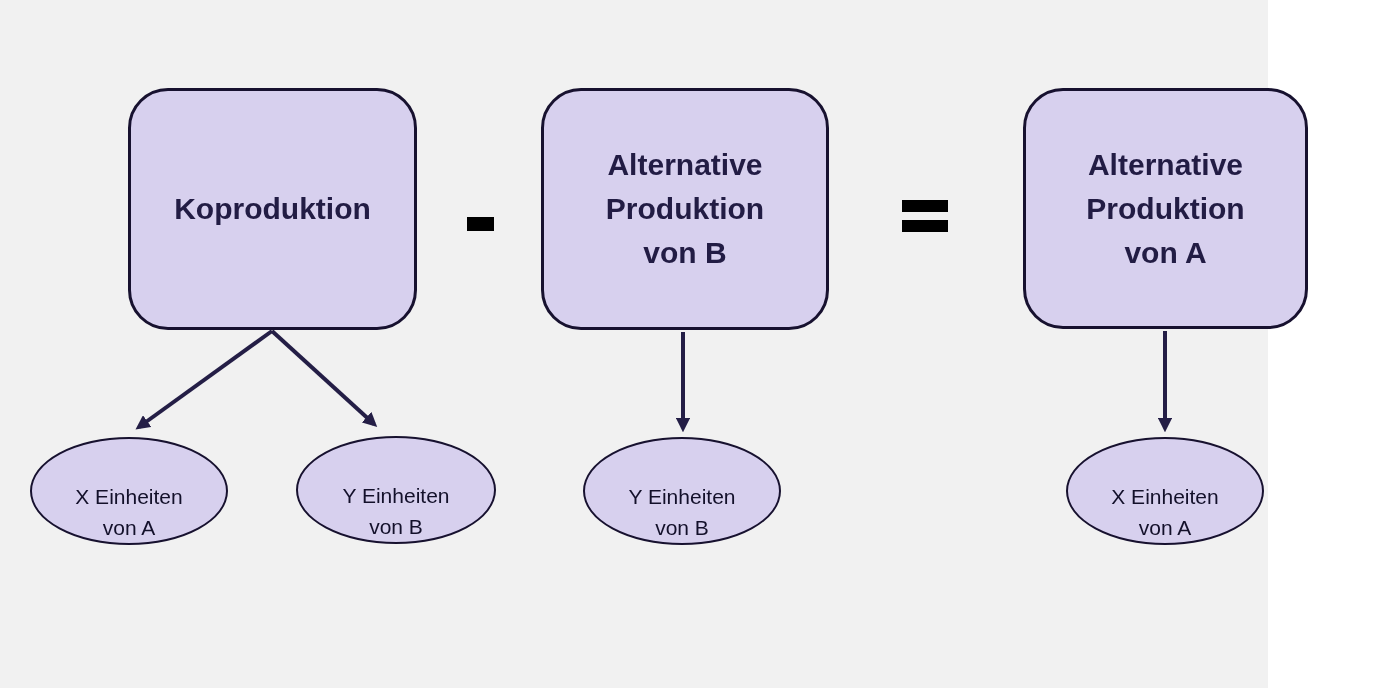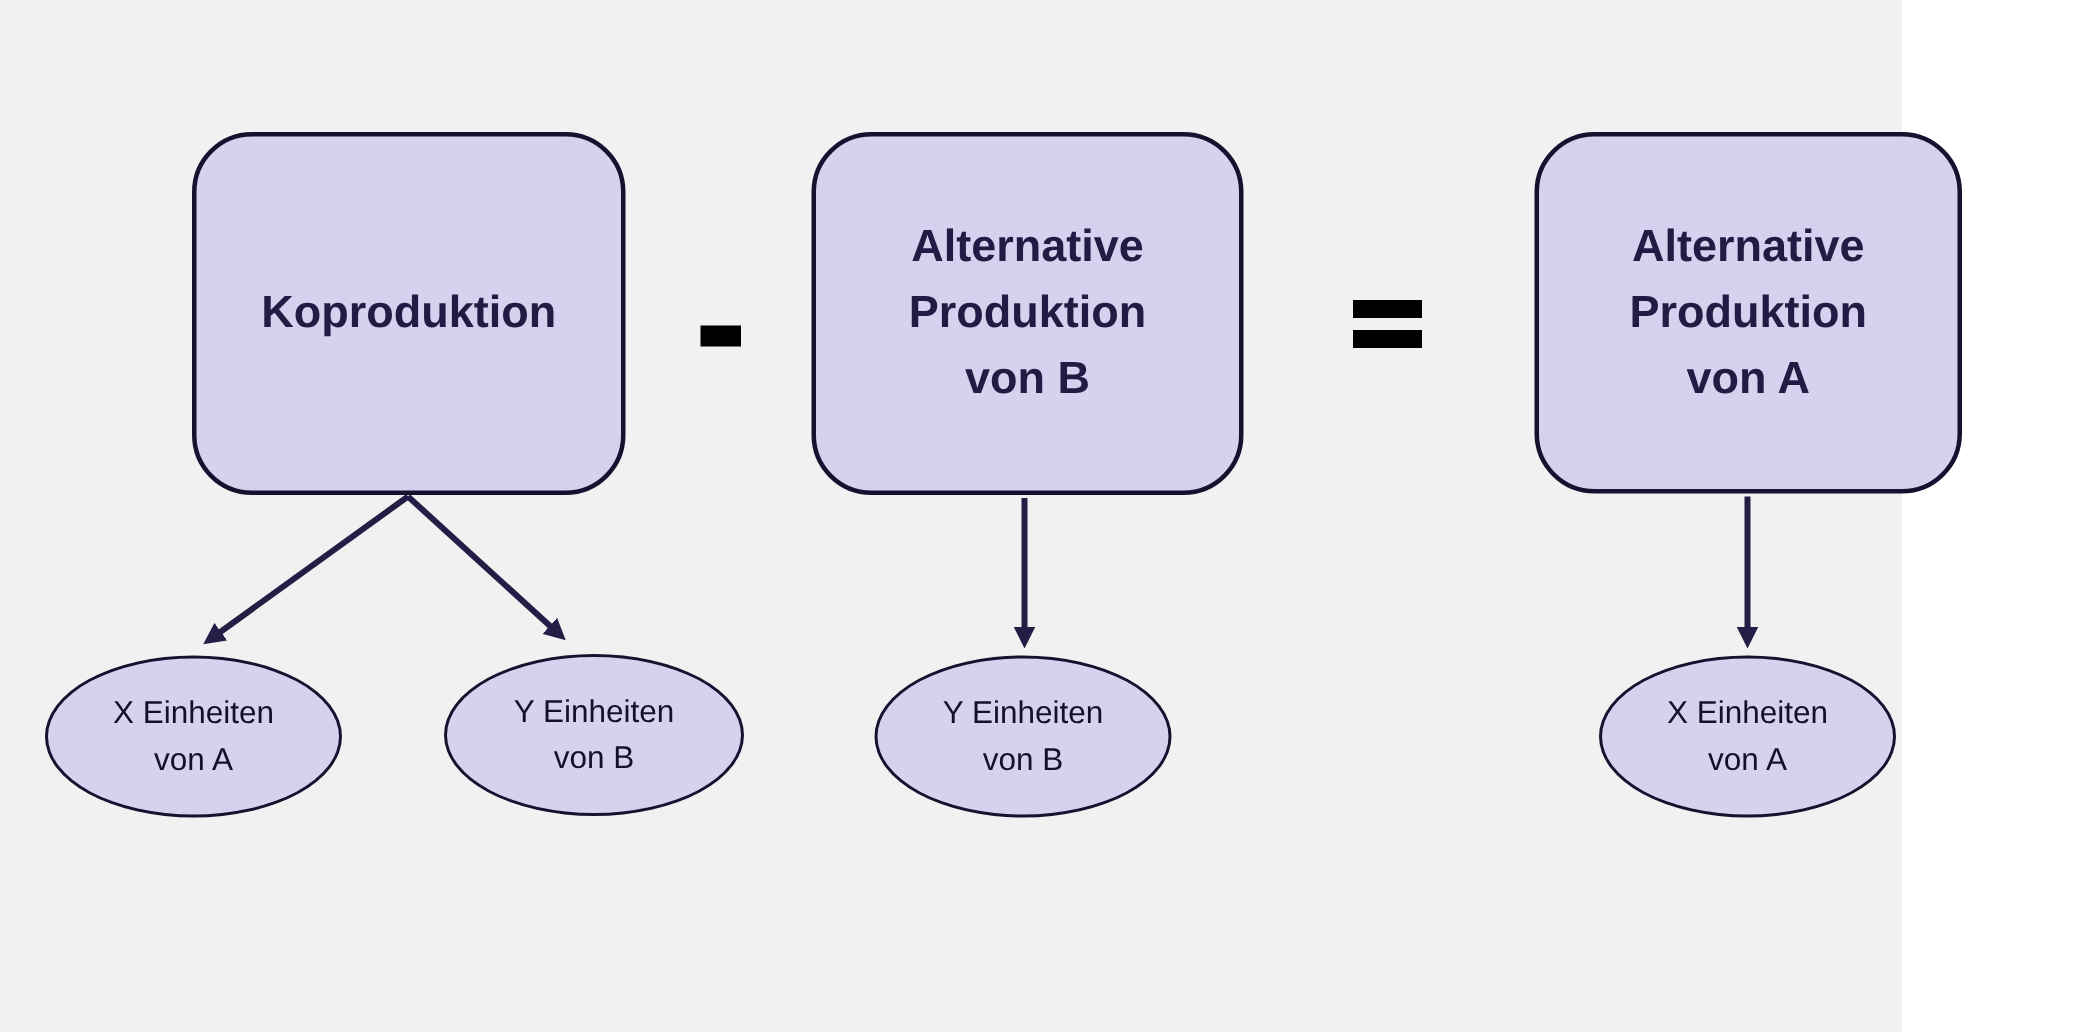--- a/index.html
+++ b/index.html
@@ -16,21 +16,21 @@
     background: var(--node-fill, #d7d0ee);
     border: 3px solid var(--node-border, #17112f);
     display: flex; align-items: center; justify-content: center;
     text-align: center;
   }
   .box { border-radius: 40px; }
   .box .label {
     font-weight: bold; font-size: 30px; line-height: 44px;
     color: var(--box-text, #221c44);
   }
-  .ellipse { border-radius: 50%; border-width: 2px; }
+  .ellipse { border-radius: 50%; border-width: 2px; align-items: flex-end; }
   .ellipse .label {
     font-size: 21px; line-height: 31px; font-weight: 500;
     color: var(--ellipse-text, #13102a);
   }
   .label span { display: block; }
 
   #box1 { left: 128px; top: 88px;  width: 289px; height: 242px; }
   #box2 { left: 541px; top: 88px;  width: 288px; height: 242px; }
   #box3 { left: 1023px; top: 88px; width: 285px; height: 241px; }
 

